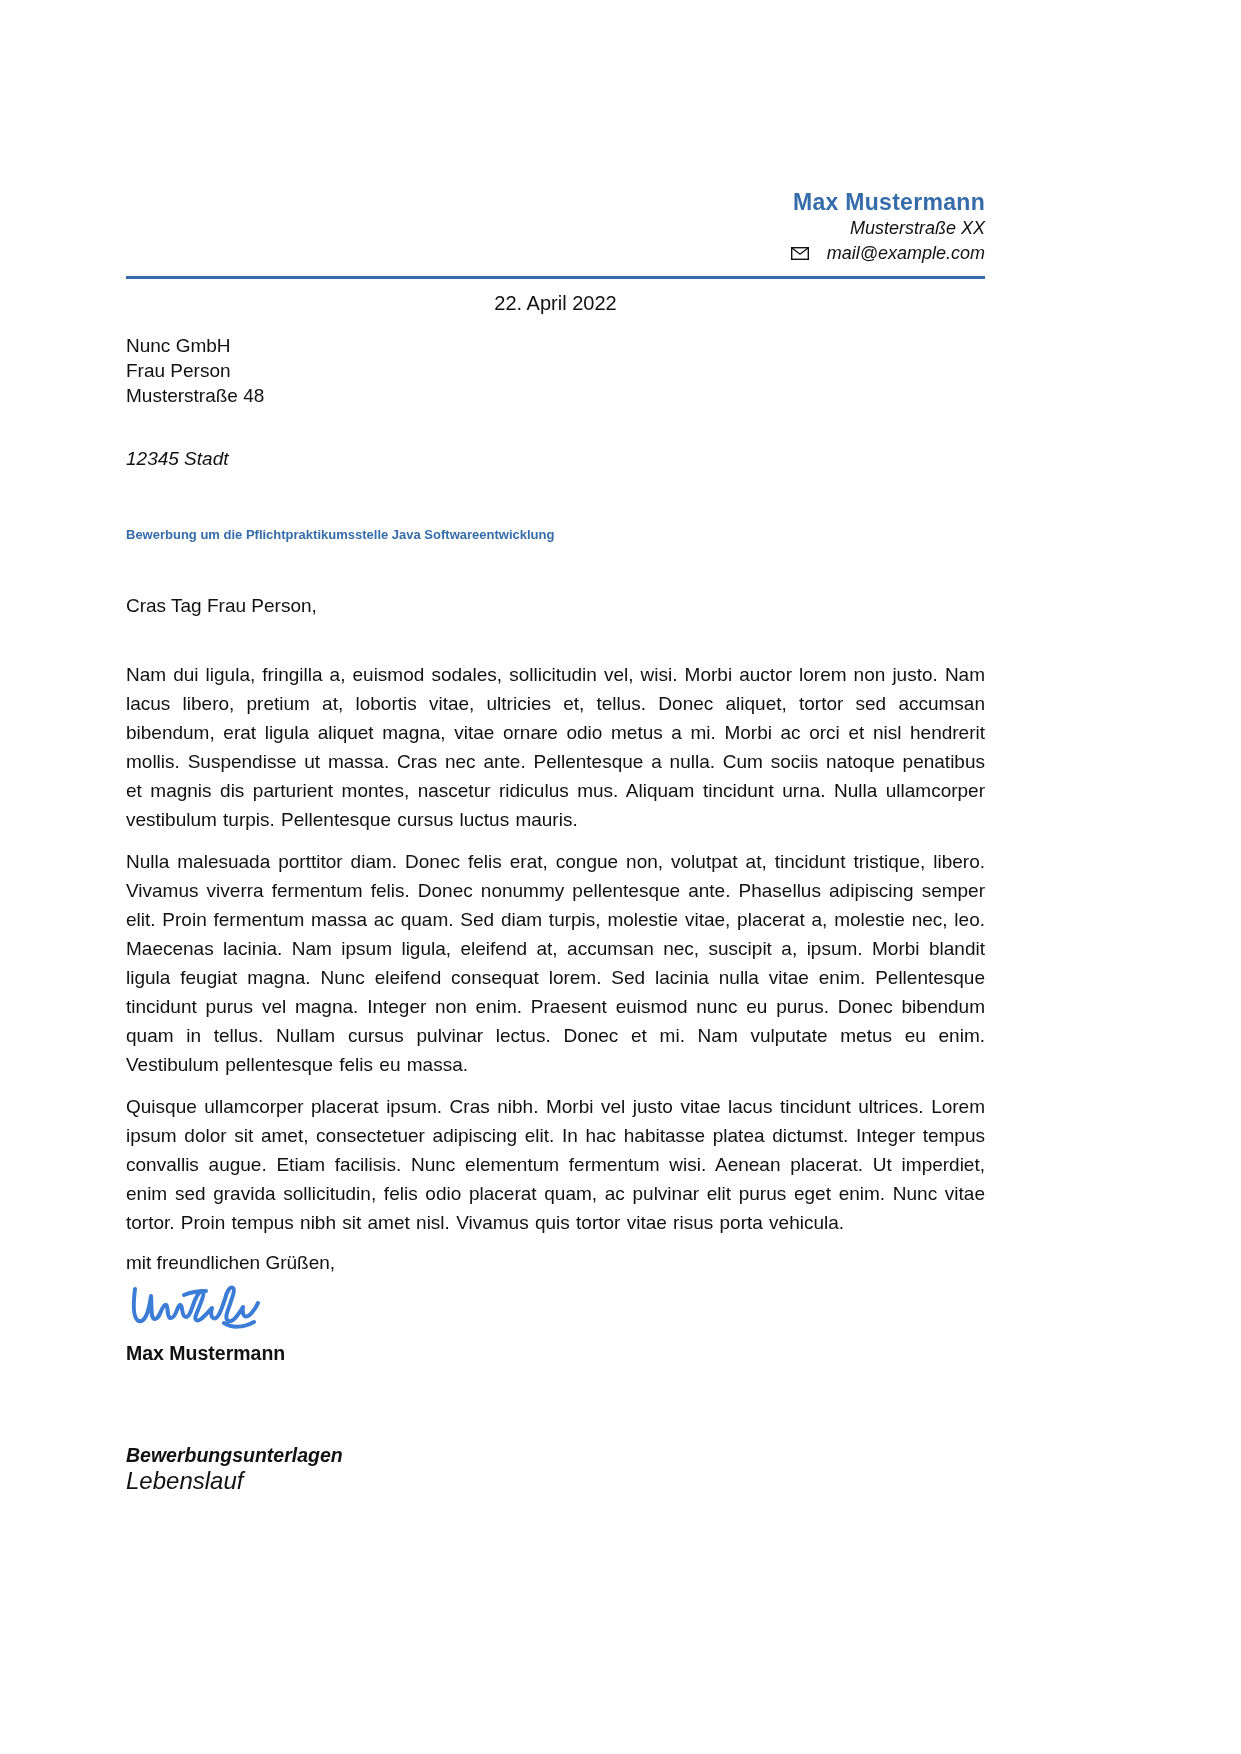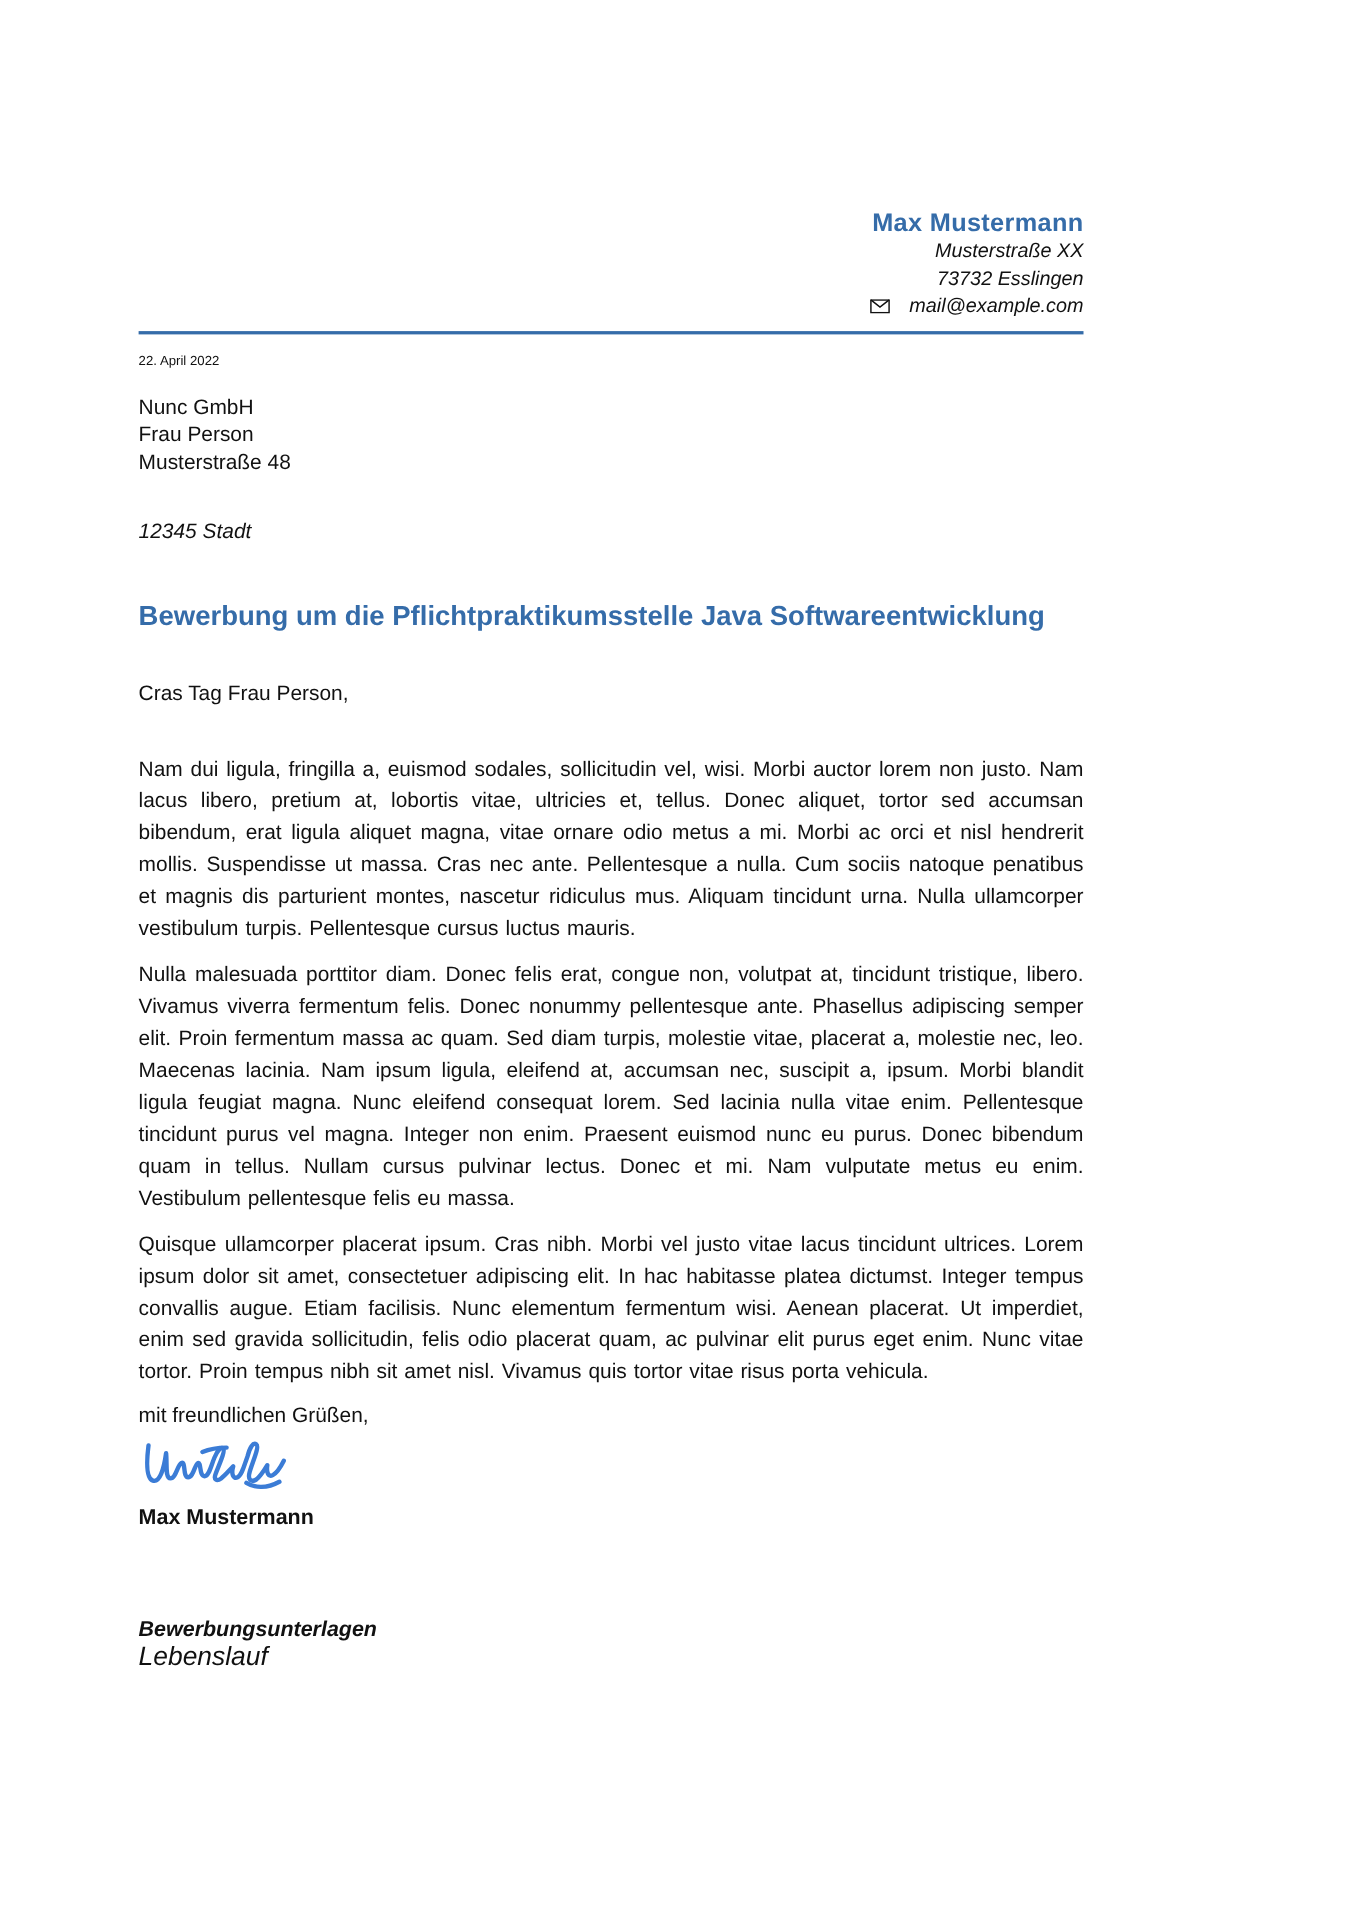--- a/index.html
+++ b/index.html
@@ -51,33 +51,33 @@
   }
   
   .rule {
     margin-top: 10px;
     height: 3px;
     background: var(--accent);
     border: none;
   }
   .date {
     margin-top: 12px;
-    text-align: left;
-    font-size: 12px;
+    text-align: center;
+    font-size: 20px;
     line-height: 24px;
   }
   
   .recipient { margin-top: 18px; font-size: 19px; line-height: 25px; }
   .recipient-city { margin-top: 38px; font-style: italic; }
   
   .subject {
     margin-top: 52px;
     color: var(--accent);
     font-weight: bold;
-    font-size: 25px;
+    font-size: 13px;
     line-height: 24px;
   }
   
   .salutation { margin-top: 46px; font-size: 19px; line-height: 25px; }
   .body-text { margin-top: 42px; }
   .para {
     font-size: 19px;
     line-height: 29px;
     text-align: justify;
     hyphens: auto;
@@ -113,21 +113,20 @@
 </style>
 </head>
 <body>
 
 <div class="page">
 
   
   <div class="sender">
     <div class="sender-name">Max Mustermann</div>
     <div class="sender-line">Musterstraße XX</div>
-    <div class="sender-line">73732 Esslingen</div>
     <div class="sender-line email-line">
       <svg class="envelope" viewBox="0 0 18 13">
         <rect x="0.7" y="0.7" width="16.6" height="11.6"></rect>
         <path d="M0.7,0.7 L9,7.2 L17.3,0.7"></path>
       </svg>
       <span>mail@example.com</span>
     </div>
   </div>
 
   

